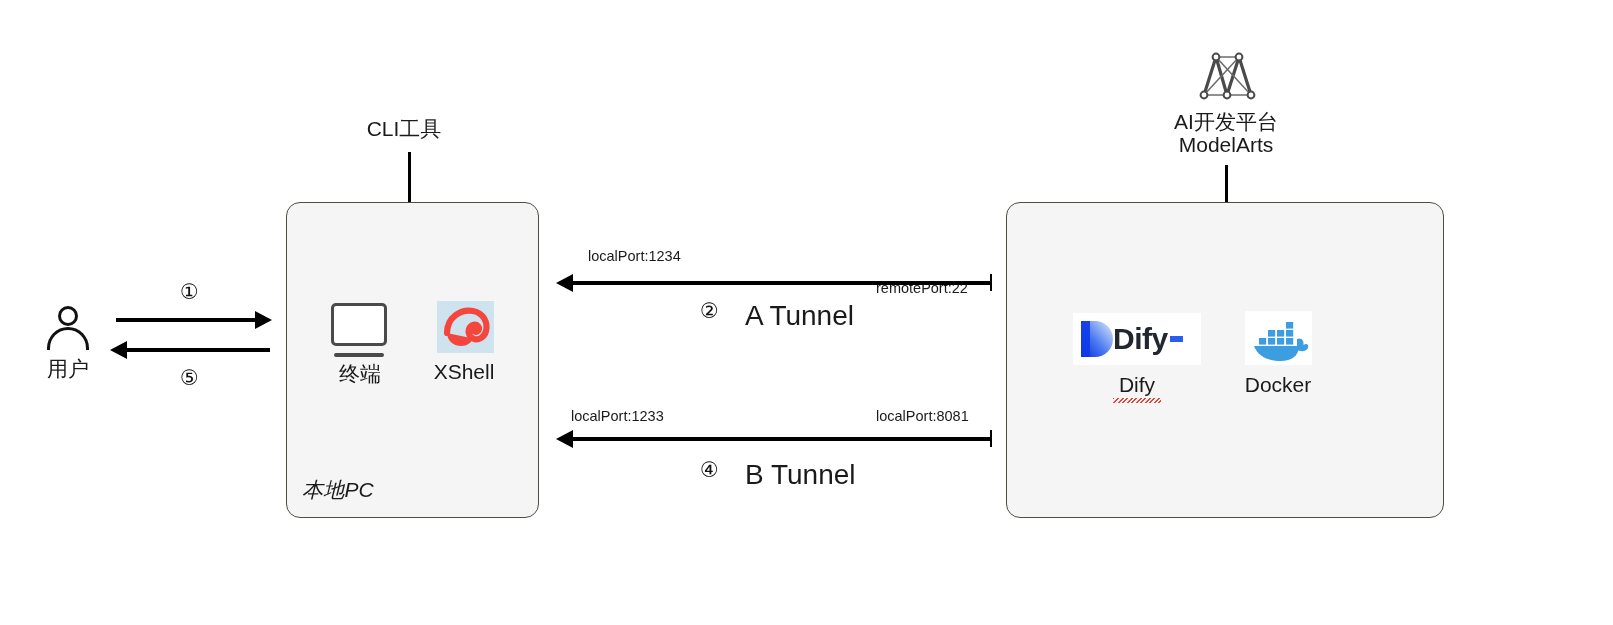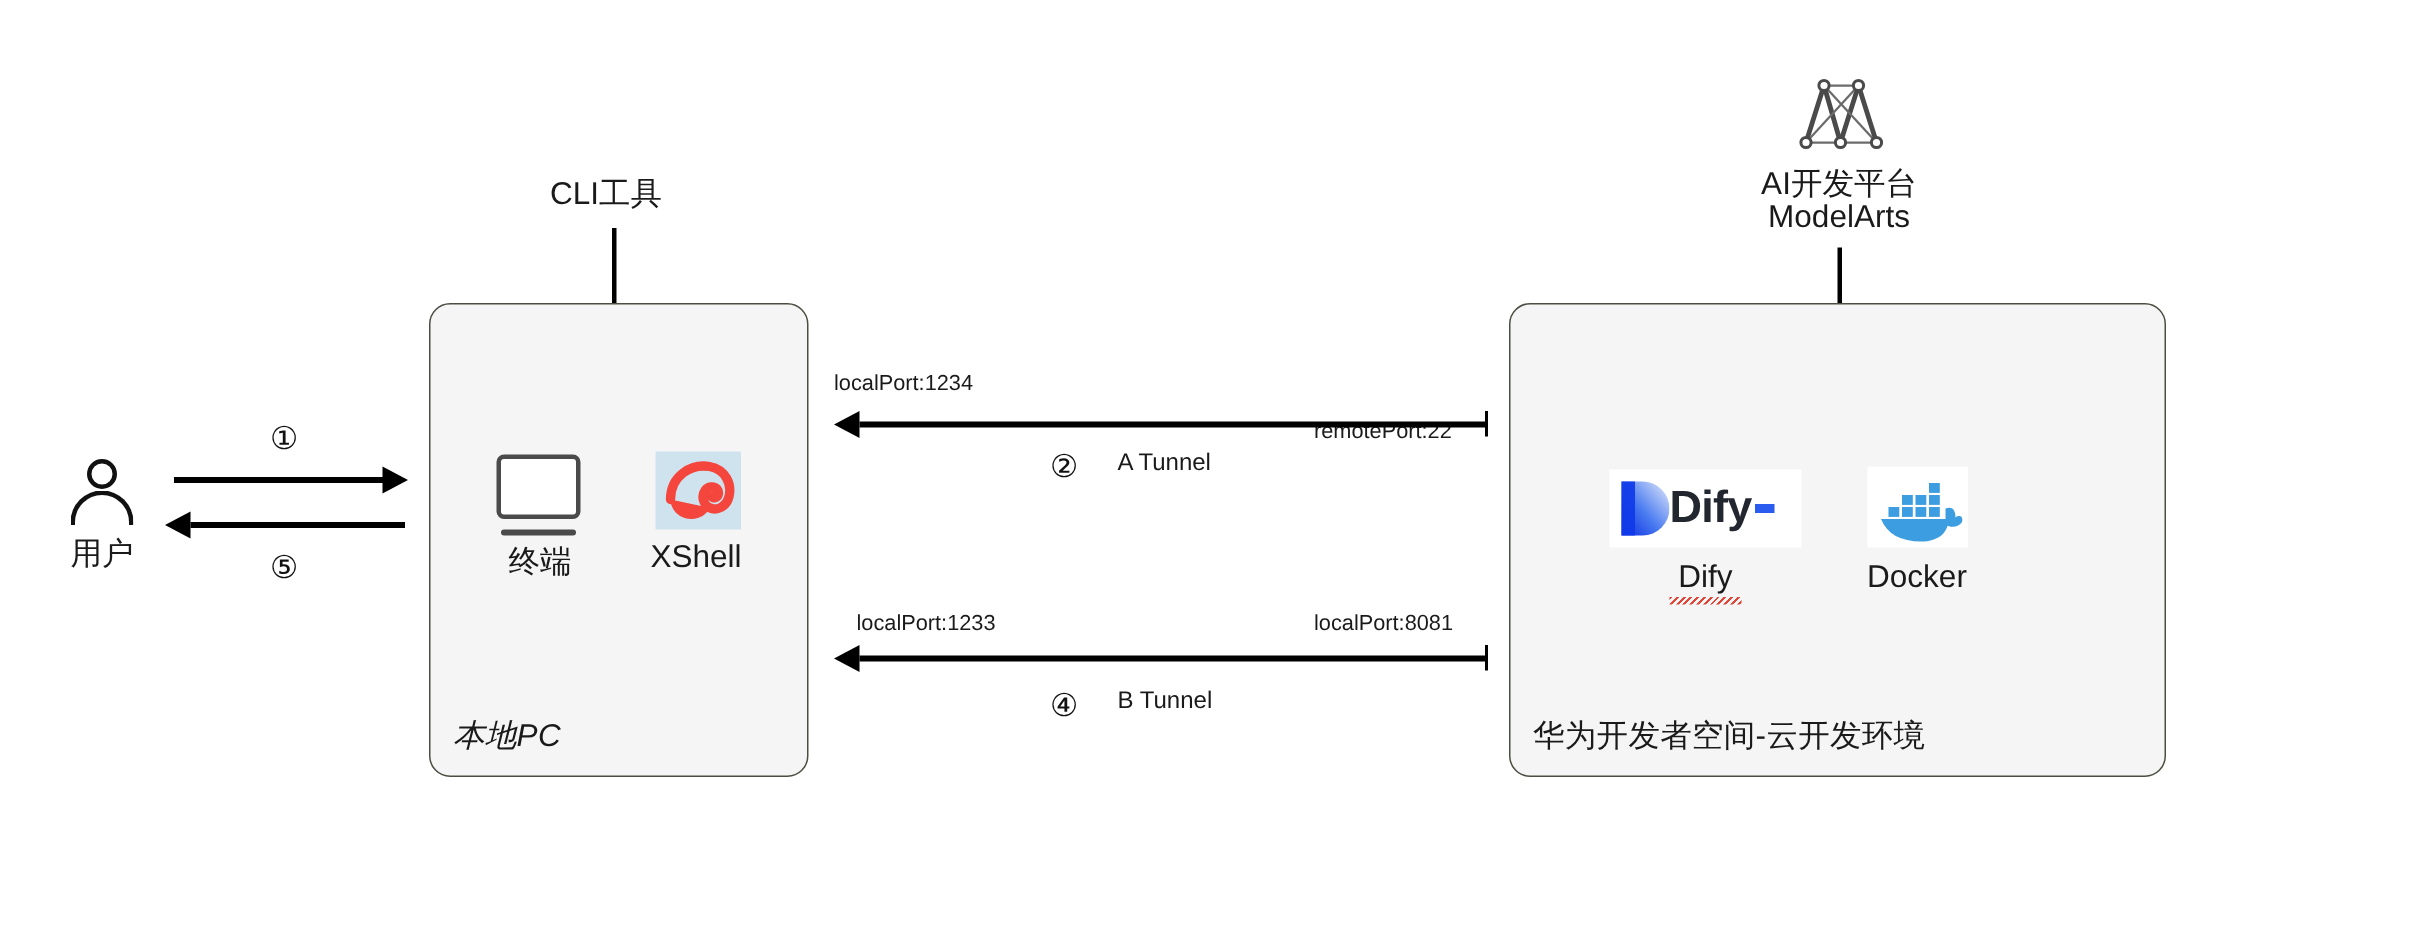--- a/index.html
+++ b/index.html
@@ -38,21 +38,21 @@
     white-space: nowrap;
     letter-spacing: .2px;
   }
   #label-local { left: 302px;  top: 476px; font-style: italic; }
   #label-cloud { left: 1022px; top: 476px; }
 
   
   .txt { position: absolute; white-space: nowrap; color: #1a1a1a; }
   .txt.small  { font-size: 14.5px; }
   .txt.big    { font-size: 21px; }
-  .txt.tunnel { font-size: 16px; }
+  .txt.tunnel { font-size: 28px; }
   .txt.bold   { font-weight: normal; }
   .txt.center { transform: translateX(-50%); text-align: center; }
 
   
   .step {
     position: absolute;
     font-size: 21px;
     color: #111;
     font-family: "DejaVu Sans", sans-serif;
   }
@@ -247,21 +247,20 @@
         <path d="M4 26 C4 10 18 2 30 4 C41 6 45 16 43 24 C41.5 30.5 35 34 30 31.5
                  C25.5 29.2 24.5 23.5 27 20 C29 17.2 33 16.8 35 19
                  C36.6 20.8 36.2 23.6 34.3 24.6 C33.2 25.2 31.8 24.8 31.3 23.8" fill="none" stroke="#f4463c" stroke-width="6.2" stroke-linecap="round"></path>
         <path d="M4 26 C4 33 10 39 18 39 C24 39 28.5 35.5 30 31.5 L4 26 Z" fill="#f4463c"></path>
       </g>
     </svg>
   </div>
   <div class="txt big center" style="left:464px; top:360px;">XShell</div>
 
   <div class="zone" id="zone-cloud"></div>
-  <div class="zone-label" id="label-cloud">华为开发者空间-云开发环境</div>
 
   <div class="dify-tile" style="left:1073px; top:313px; width:128px; height:52px;">
     <svg width="34" height="40" viewBox="0 0 34 40" style="margin-left:6px;" xmlns="http://www.w3.org/2000/svg">
       <defs>
         <linearGradient id="difyGrad" x1="0" y1="1" x2="1" y2="0">
           <stop offset="0%" stop-color="#0a2ae0"></stop>
           <stop offset="45%" stop-color="#4a7bf0"></stop>
           <stop offset="100%" stop-color="#e8eefc"></stop>
         </linearGradient>
       </defs>
@@ -286,21 +285,21 @@
         <rect x="41" y="19" width="7.2" height="6.6"></rect>
         <rect x="41" y="11" width="7.2" height="6.6"></rect>
         <path d="M9 35 H54 C54 45 46 50 36 50 C22 50 13 45 9 35 Z"></path>
         <path d="M52 28 C57 26 59 30 58.5 34 C62 31.5 64 34 63 37
                  C61 40.5 56 41 52 39 Z"></path>
       </g>
     </svg>
   </div>
   <div class="txt big center" style="left:1278px; top:373px;">Docker</div>
 
-  <div class="txt small" style="left:556px; top:248px;">localPort:1234</div>
+  <div class="txt small" style="left:588px; top:248px;">localPort:1234</div>
   <div class="txt small" style="left:876px; top:260px;margin-top:20px;">remotePort:22</div>
   <div class="hline" style="left:573px; top:281px; width:418px;"></div>
   <div class="arrowhead ah-left" style="left:556px; top:274px;"></div>
   <div class="endcap" style="left:990px; top:274px;"></div>
   <div class="step" style="left:700px; top:299px;">②</div>
   <div class="txt tunnel" style="left:745px; top:300px;">A Tunnel</div>
 
   <div class="txt small" style="left:556px; top:408px;margin-left:15px;">localPort:1233</div>
   <div class="txt small" style="left:876px; top:408px;">localPort:8081</div>
   <div class="hline" style="left:573px; top:437px; width:418px;"></div>

